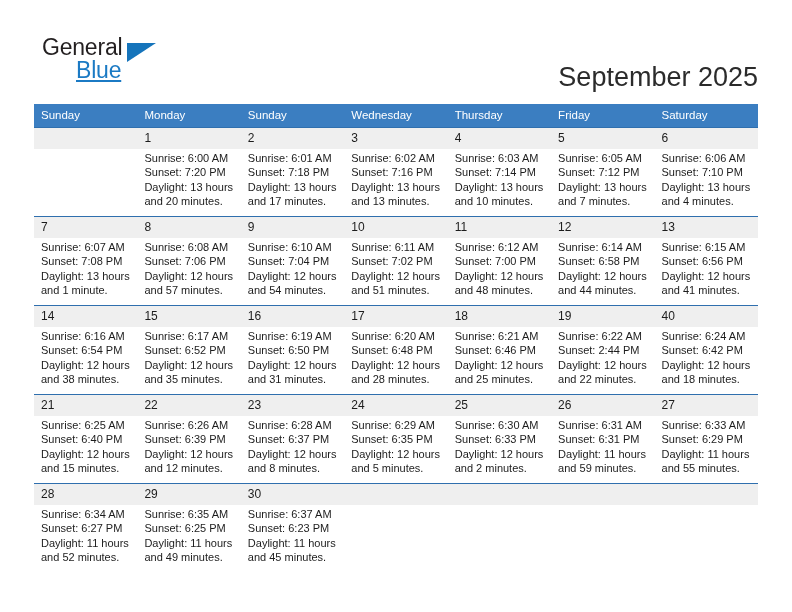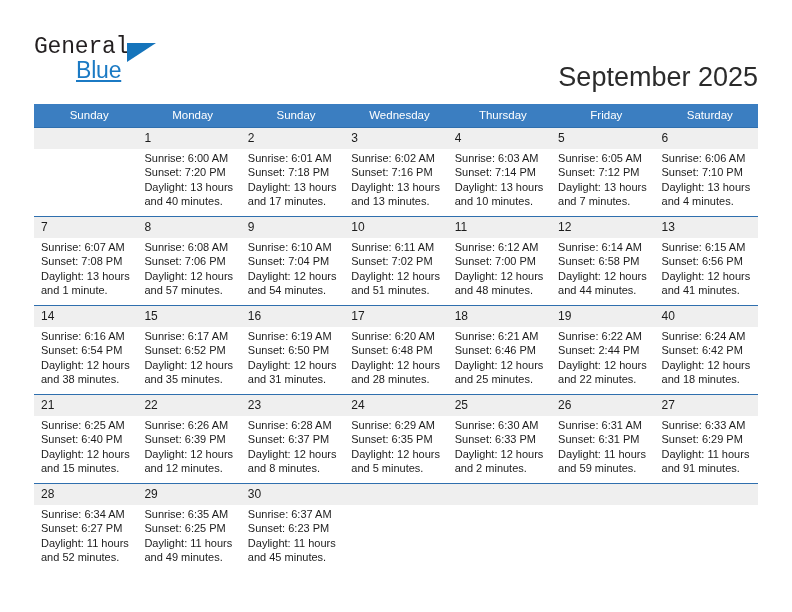--- a/index.html
+++ b/index.html
@@ -31,26 +31,26 @@
   }
   .logo {
     position: absolute;
     left: 0;
     top: 6px;
     width: 220px;
     height: 56px;
   }
   .logo-general {
     position: absolute;
-    left: 0;
+    left: 8px;
     top: 0;
     font-size: 23px;
     letter-spacing: -0.2px;
     color: #231f20;
-    font-family: Liberation Mono, monospace;
+    font-family: Liberation Sans, sans-serif;
   }
   .logo-tri {
     position: absolute;
     left: 93px;
     top: 9px;
     width: 0;
     height: 0;
     border-left: 29px solid #1574bb;
     border-bottom: 19px solid transparent;
   }
@@ -92,21 +92,21 @@
     top: 104px;
     width: 724px;
     border-collapse: collapse;
     table-layout: fixed;
   }
   .calendar th {
     background: #3b7ec1;
     color: #ffffff;
     font-weight: normal;
     font-size: 11.5px;
-    text-align: center;
+    text-align: left;
     padding: 5px 0 5px 7px;
     height: 13px;
     line-height: 13px;
   }
   .calendar td {
     vertical-align: top;
     padding: 0;
     border-top: 1.6px solid #2f6fae;
     background: #ffffff;
     height: 88px;
@@ -166,21 +166,21 @@
         <tr>
           <td>
             <div class="daynum empty">&nbsp;</div>
           </td>
           <td>
             <div class="daynum">1</div>
             <div class="details">
               <div>Sunrise: 6:00 AM</div>
               <div>Sunset: 7:20 PM</div>
               <div>Daylight: 13 hours</div>
-              <div>and 40 minutes.</div>
+              <div>and 20 minutes.</div>
             </div>
           </td>
           <td>
             <div class="daynum">2</div>
             <div class="details">
               <div>Sunrise: 6:01 AM</div>
               <div>Sunset: 7:18 PM</div>
               <div>Daylight: 13 hours</div>
               <div>and 17 minutes.</div>
             </div>
@@ -406,21 +406,21 @@
               <div>Daylight: 11 hours</div>
               <div>and 59 minutes.</div>
             </div>
           </td>
           <td>
             <div class="daynum">27</div>
             <div class="details">
               <div>Sunrise: 6:33 AM</div>
               <div>Sunset: 6:29 PM</div>
               <div>Daylight: 11 hours</div>
-              <div>and 91 minutes.</div>
+              <div>and 55 minutes.</div>
             </div>
           </td>
         </tr>
         <tr>
           <td>
             <div class="daynum">28</div>
             <div class="details">
               <div>Sunrise: 6:34 AM</div>
               <div>Sunset: 6:27 PM</div>
               <div>Daylight: 11 hours</div>

